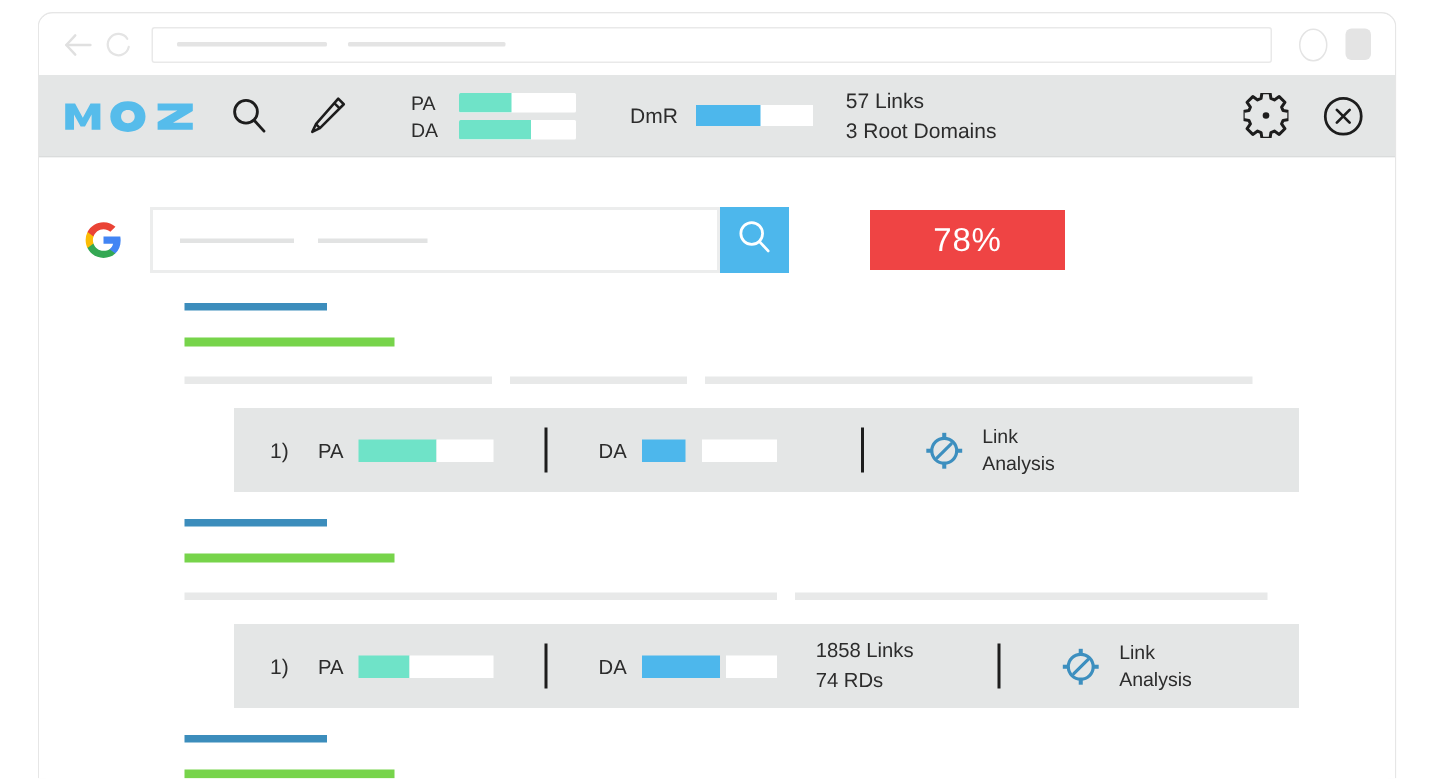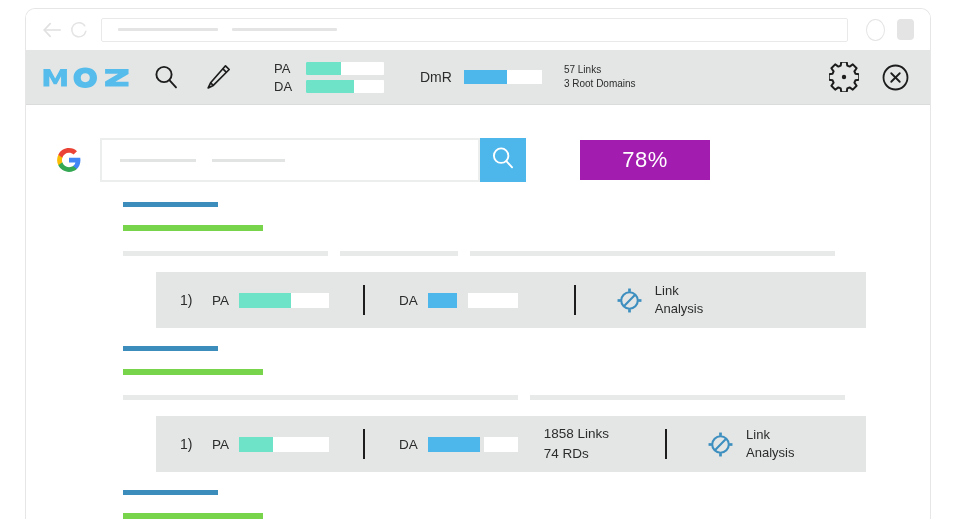--- a/index.html
+++ b/index.html
@@ -71,21 +71,21 @@
   .dmr-track{width:78px;height:14px;background:#fff;position:relative;}
 
   .spam{margin-left:34px;display:flex;align-items:center;gap:14px;}
   .spam-label{font-size:14px;color:#2c2c2c;white-space:nowrap;}
   .spam-bars{display:flex;align-items:flex-end;gap:3px;height:30px;}
   .sb{width:10px;}
   .sb1{height:16px;background:#6fe3c8;}
   .sb2{height:23px;background:#ffffff;}
   .sb3{height:31px;background:#ffffff;}
 
-  .links-block{margin-left:22px;font-size:10px;color:#2c2c2c;line-height:1.45;white-space:nowrap;}
+  .links-block{margin-left:22px;font-size:14px;color:#2c2c2c;line-height:1.45;white-space:nowrap;}
 
   .tb-right{margin-left:auto;display:flex;align-items:center;gap:22px;margin-right:20px;}
   .icon-gear{width:30px;height:30px;display:block;}
   .icon-close{width:29px;height:29px;display:block;}
 
   
   .page{position:absolute;left:0;top:96px;width:100%;bottom:0;background:#fff;}
 
   .searchrow{display:flex;align-items:center;margin:33px 0 0 30px;}
   .g-logo{width:26px;height:26px;display:block;}
@@ -95,21 +95,21 @@
     display:flex;align-items:center;gap:16px;padding-left:18px;
   }
   .sb-ph{height:3px;background:#e2e3e3;display:block;}
   .sb-ph.a{width:76px;}
   .sb-ph.b{width:73px;}
   .search-go{
     width:46px;height:44px;background:#4db7ec;
     display:flex;align-items:center;justify-content:center;
   }
   .pct-badge{
-    margin-left:54px;width:130px;height:40px;background:#a21caf;
+    margin-left:54px;width:130px;height:40px;background:#ef4444;
     display:flex;align-items:center;justify-content:center;
     color:#ffffff;font-size:22px;letter-spacing:.5px;
   }
 
   
   .results{margin-top:20px;}
   .result{margin-left:97px;}
   .title-ph{height:5px;background:#3c8dbc;width:95px;margin-top:18px;}
   .url-ph2{height:6px;background:#77d44b;width:140px;margin-top:18px;}
   .desc-row{display:flex;gap:12px;margin-top:20px;}

